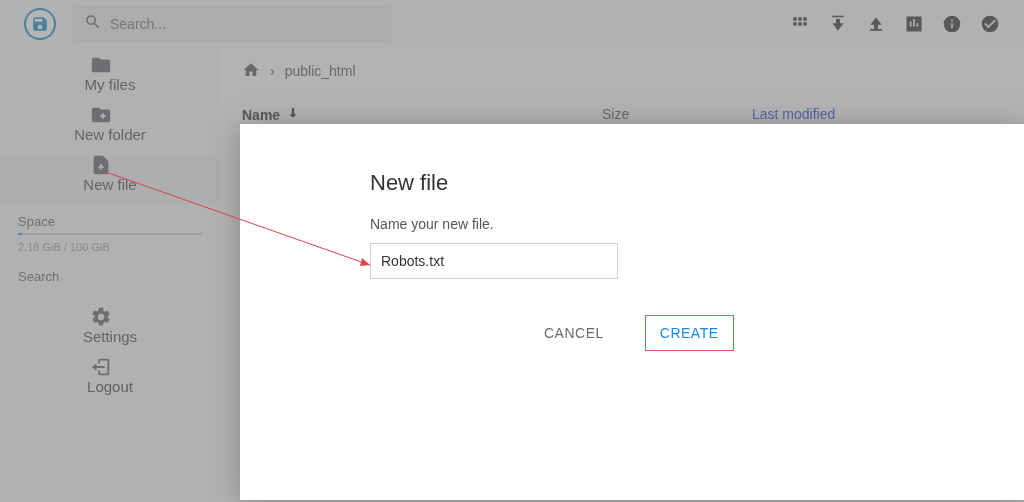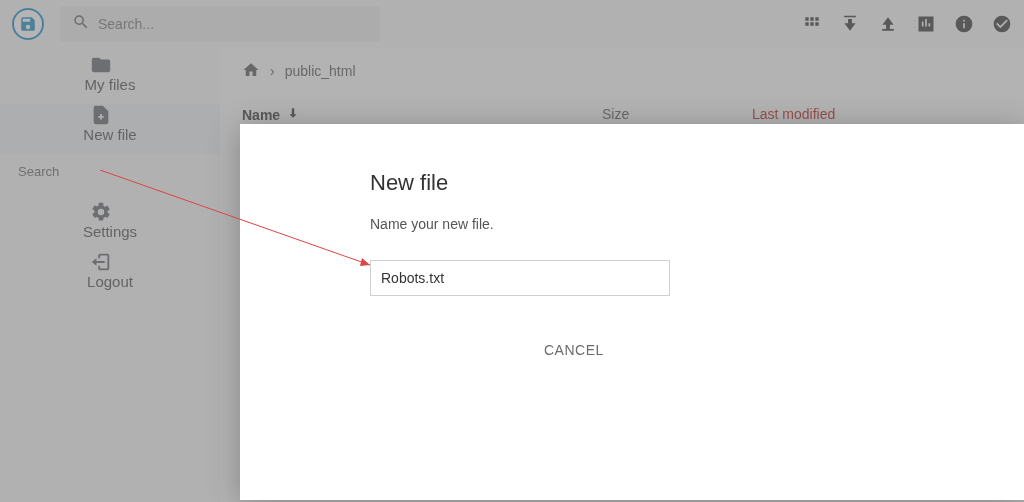--- a/index.html
+++ b/index.html
@@ -1,19 +1,19 @@
 <!DOCTYPE html>
 <html><head>
 <meta charset="utf-8">
 <style>
   * { box-sizing: border-box; margin: 0; padding: 0; }
   html, body { width: 1024px; height: 502px; font-family: Arial, Helvetica, sans-serif; overflow: hidden; background: #f5f5f5; }
   .app { position: relative; width: 1024px; height: 502px; }
   
-  .topbar { display:flex; align-items:center; height:48px; padding:0 12px; background:#f5f5f5; }
+  .topbar { display:flex; align-items:center; height:48px; padding:0 24px; background:#f5f5f5; }
   .logo { width:32px; height:32px; border-radius:50%; background:#fff; border:2px solid #1a8ac6; display:flex; align-items:center; justify-content:center; }
   .logo svg { width:18px; height:18px; fill:#1a8ac6; }
   .searchbox { margin-left:16px; display:flex; align-items:center; background:#eaeaea; border-radius:4px; height:36px; width:320px; padding:0 12px; }
   .searchbox svg { width:18px; height:18px; fill:#5f6368; }
   .searchbox input { border:none; background:transparent; margin-left:8px; font-size:14px; color:#5f6368; outline:none; width:100%; }
   .topbar-spacer { flex:1; }
   .topicons { display:flex; gap:18px; align-items:center; }
   .topicons .ticon { width:20px; height:20px; display:flex; align-items:center; justify-content:center; }
   .topicons svg { width:20px; height:20px; fill:#333; }
   
@@ -26,27 +26,27 @@
   .progress { height:2px; background:#d0d0d0; position:relative; margin-bottom:6px; }
   .progress .bar { position:absolute; left:0; top:0; bottom:0; background:#2196f3; }
   .progress-label { font-size:11px; color:#9e9e9e; }
   
   .main { position:absolute; left:220px; right:0; top:48px; bottom:0; background:#fafafa; }
   .breadcrumb { display:flex; align-items:center; height:46px; padding:0 22px; color:#555; font-size:14px; gap:10px; }
   .breadcrumb svg { width:18px; height:18px; fill:#555; }
   .thead { display:flex; align-items:center; height:40px; padding:0 22px; color:#333; font-size:14px; font-weight:700; }
   .thead .col-name { width:360px; display:flex; align-items:flex-end; gap:6px; }
   .thead .col-size { width:150px; font-weight:400; color:#555; }
-  .thead .col-mod  { width:200px; font-weight:400; color:#b91c1c; }
+  .thead .col-mod  { width:200px; font-weight:400; color:#1d4ed8; }
   
   .overlay { position:absolute; inset:0; background:rgba(120,120,120,0.55); }
   .dialog { position:absolute; left:240px; right:0; top:124px; bottom:2px; background:#fff; box-shadow:0 4px 30px rgba(0,0,0,0.25); padding:46px 130px 40px; }
   .dialog h2 { font-size:22px; font-weight:500; color:#333; margin-bottom:20px; }
-  .dialog .prompt { font-size:14px; color:#555; margin-bottom:28px; }
-  .dialog input[type=text] { width:300px; height:36px; border:1px solid #d0d0d0; padding:0 10px; font-size:14px; color:#333; outline:none; }
+  .dialog .prompt { font-size:14px; color:#555; margin-bottom:11px; }
+  .dialog input[type=text] { width:248px; height:36px; border:1px solid #d0d0d0; padding:0 10px; font-size:14px; color:#333; outline:none; }
   .dialog .actions { display:flex; gap:27px; margin-top:36px; margin-left:160px; align-items:flex-start; }
   .btn { height:36px; padding:0 14px; font-size:14px; letter-spacing:0.5px; background:transparent; border:none; cursor:pointer; text-transform:uppercase; }
   .btn.cancel { color:#6b6b6b; }
   .btn.create { color:#1e88e5; border:1px solid #e05a5a; }
   
   .arrow-svg { position:absolute; left:100px; top:170px; width:280px; height:110px; pointer-events:none; }
   .arrow-svg line { stroke:#d44; stroke-width:1; }
   .arrow-svg polygon { fill:#d44; }
 </style>
 </head>
@@ -101,27 +101,40 @@
     </div>
   </div>
 
   <div class="sidebar">
     <div class="side-item">
       <svg viewBox="0 0 24 24">
           <path d="M10 4H4a2 2 0 0 0-2 2v12a2 2 0 0 0 2 2h16a2 2 0 0 0 2-2V8a2 2 0 0 0-2-2h-8l-2-2z"></path>
         </svg>
       <span>My files</span>
     </div>
+    <div class="side-item">
+      <svg viewBox="0 0 24 24">
+          <path d="M20 6h-8l-2-2H4a2 2 0 0 0-2 2v12a2 2 0 0 0 2 2h16a2 2 0 0 0 2-2V8a2 2 0 0 0-2-2zm-3 8h-2v2h-2v-2h-2v-2h2V10h2v2h2v2z"></path>
+        </svg>
+      <span>New folder</span>
+    </div>
     <div class="side-item active">
       <svg viewBox="0 0 24 24">
           <path d="M14 2H6a2 2 0 0 0-2 2v16a2 2 0 0 0 2 2h12a2 2 0 0 0 2-2V8l-6-6zm1 13h-2v2h-2v-2H9v-2h2v-2h2v2h2v2z"></path>
         </svg>
       <span>New file</span>
     </div>
 
+    <div class="side-section">Space</div>
+    <div class="progress-wrap">
+      <div class="progress">
+          <div class="bar" id="space-bar" style="width: 2.2%;"></div>
+        </div>
+      <div class="progress-label">2.18 GiB / 100 GiB</div>
+    </div>
 
     <div class="side-section">Search</div>
 
     <div style="height:18px"></div>
     <div class="side-item">
       <svg viewBox="0 0 24 24">
           <path d="M19.14 12.94a7.49 7.49 0 0 0 .05-.94 7.49 7.49 0 0 0-.05-.94l2.03-1.58a.5.5 0 0 0 .12-.64l-1.92-3.32a.5.5 0 0 0-.6-.22l-2.39.96a7.03 7.03 0 0 0-1.62-.94l-.36-2.54A.5.5 0 0 0 13.9 2h-3.8a.5.5 0 0 0-.49.42l-.36 2.54c-.58.24-1.12.55-1.62.94l-2.39-.96a.5.5 0 0 0-.6.22L2.72 8.48a.5.5 0 0 0 .12.64l2.03 1.58c-.03.31-.05.63-.05.94s.02.63.05.94l-2.03 1.58a.5.5 0 0 0-.12.64l1.92 3.32c.13.22.39.31.6.22l2.39-.96c.5.39 1.04.7 1.62.94l.36 2.54c.04.24.25.42.49.42h3.8c.24 0 .45-.18.49-.42l.36-2.54c.58-.24 1.12-.55 1.62-.94l2.39.96c.21.09.47 0 .6-.22l1.92-3.32a.5.5 0 0 0-.12-.64l-2.03-1.58zM12 15.5A3.5 3.5 0 1 1 12 8.5a3.5 3.5 0 0 1 0 7z"></path>
         </svg>
       <span>Settings</span>
     </div>
@@ -154,20 +167,21 @@
   </div>
 
   <div class="overlay"></div>
 
   <div class="dialog">
     <h2>New file</h2>
     <div class="prompt">Name your new file.</div>
     <input type="text" value="Robots.txt" style="">
     <div class="actions">
       <button class="btn cancel">CANCEL</button>
+      <button class="btn create">CREATE</button>
     </div>
   </div>
 
   <svg class="arrow-svg" viewBox="0 0 280 110">
     <line x1="0" y1="0" x2="270" y2="95"></line>
     <polygon points="270,95 262,88 260,96"></polygon>
   </svg>
 
 </div>
 

